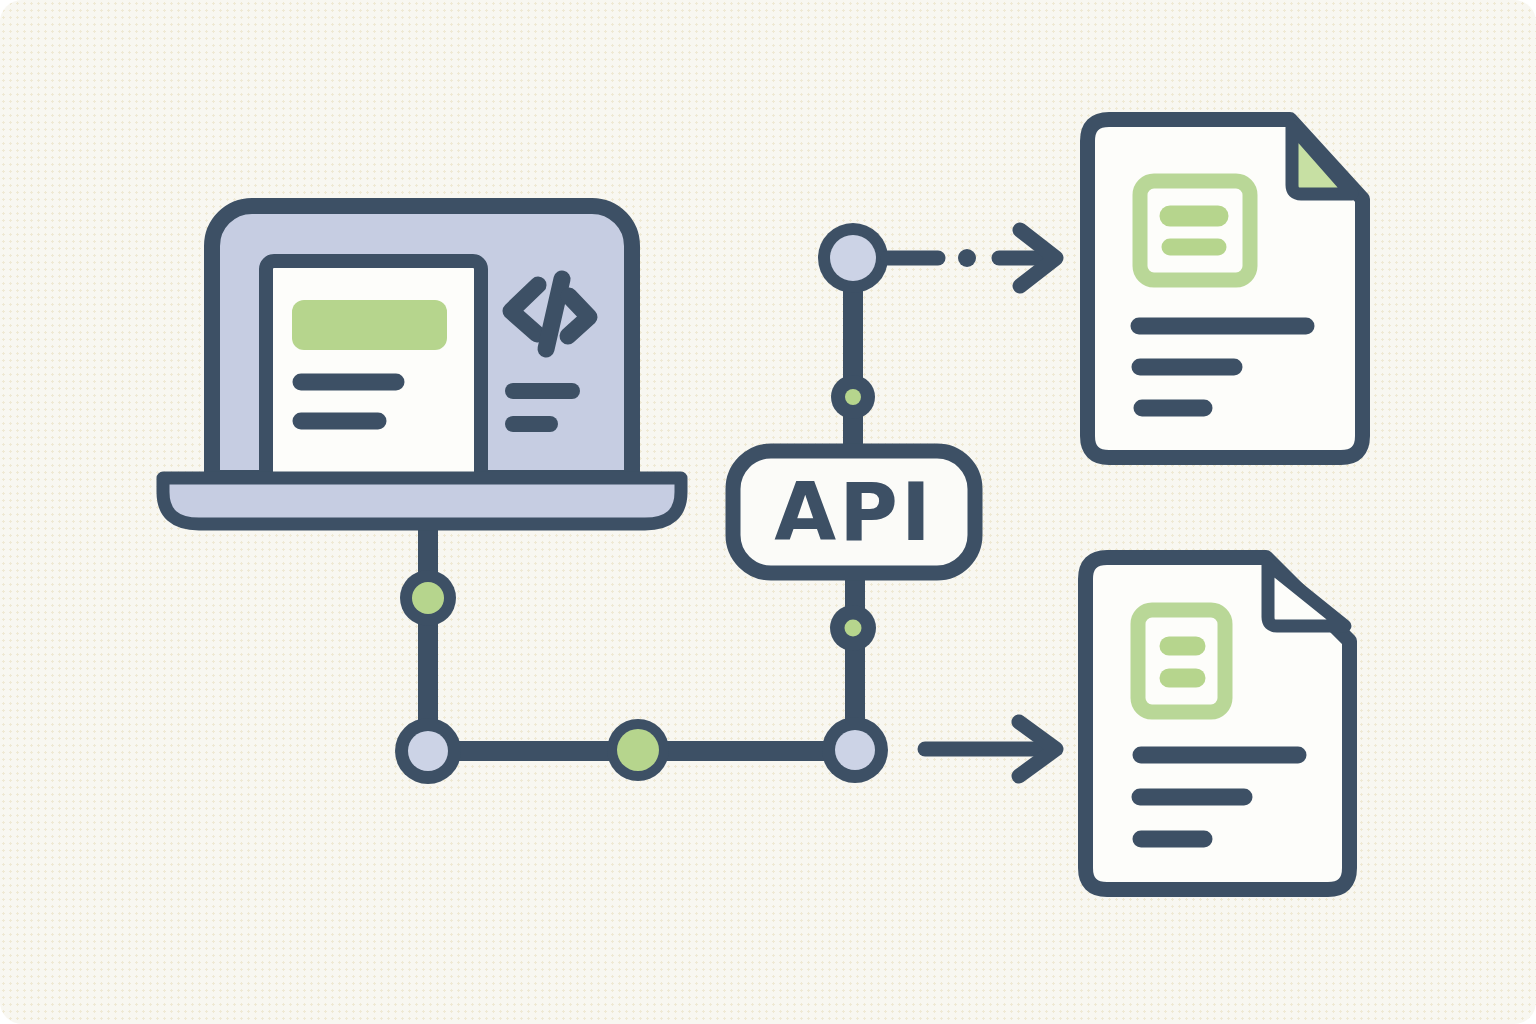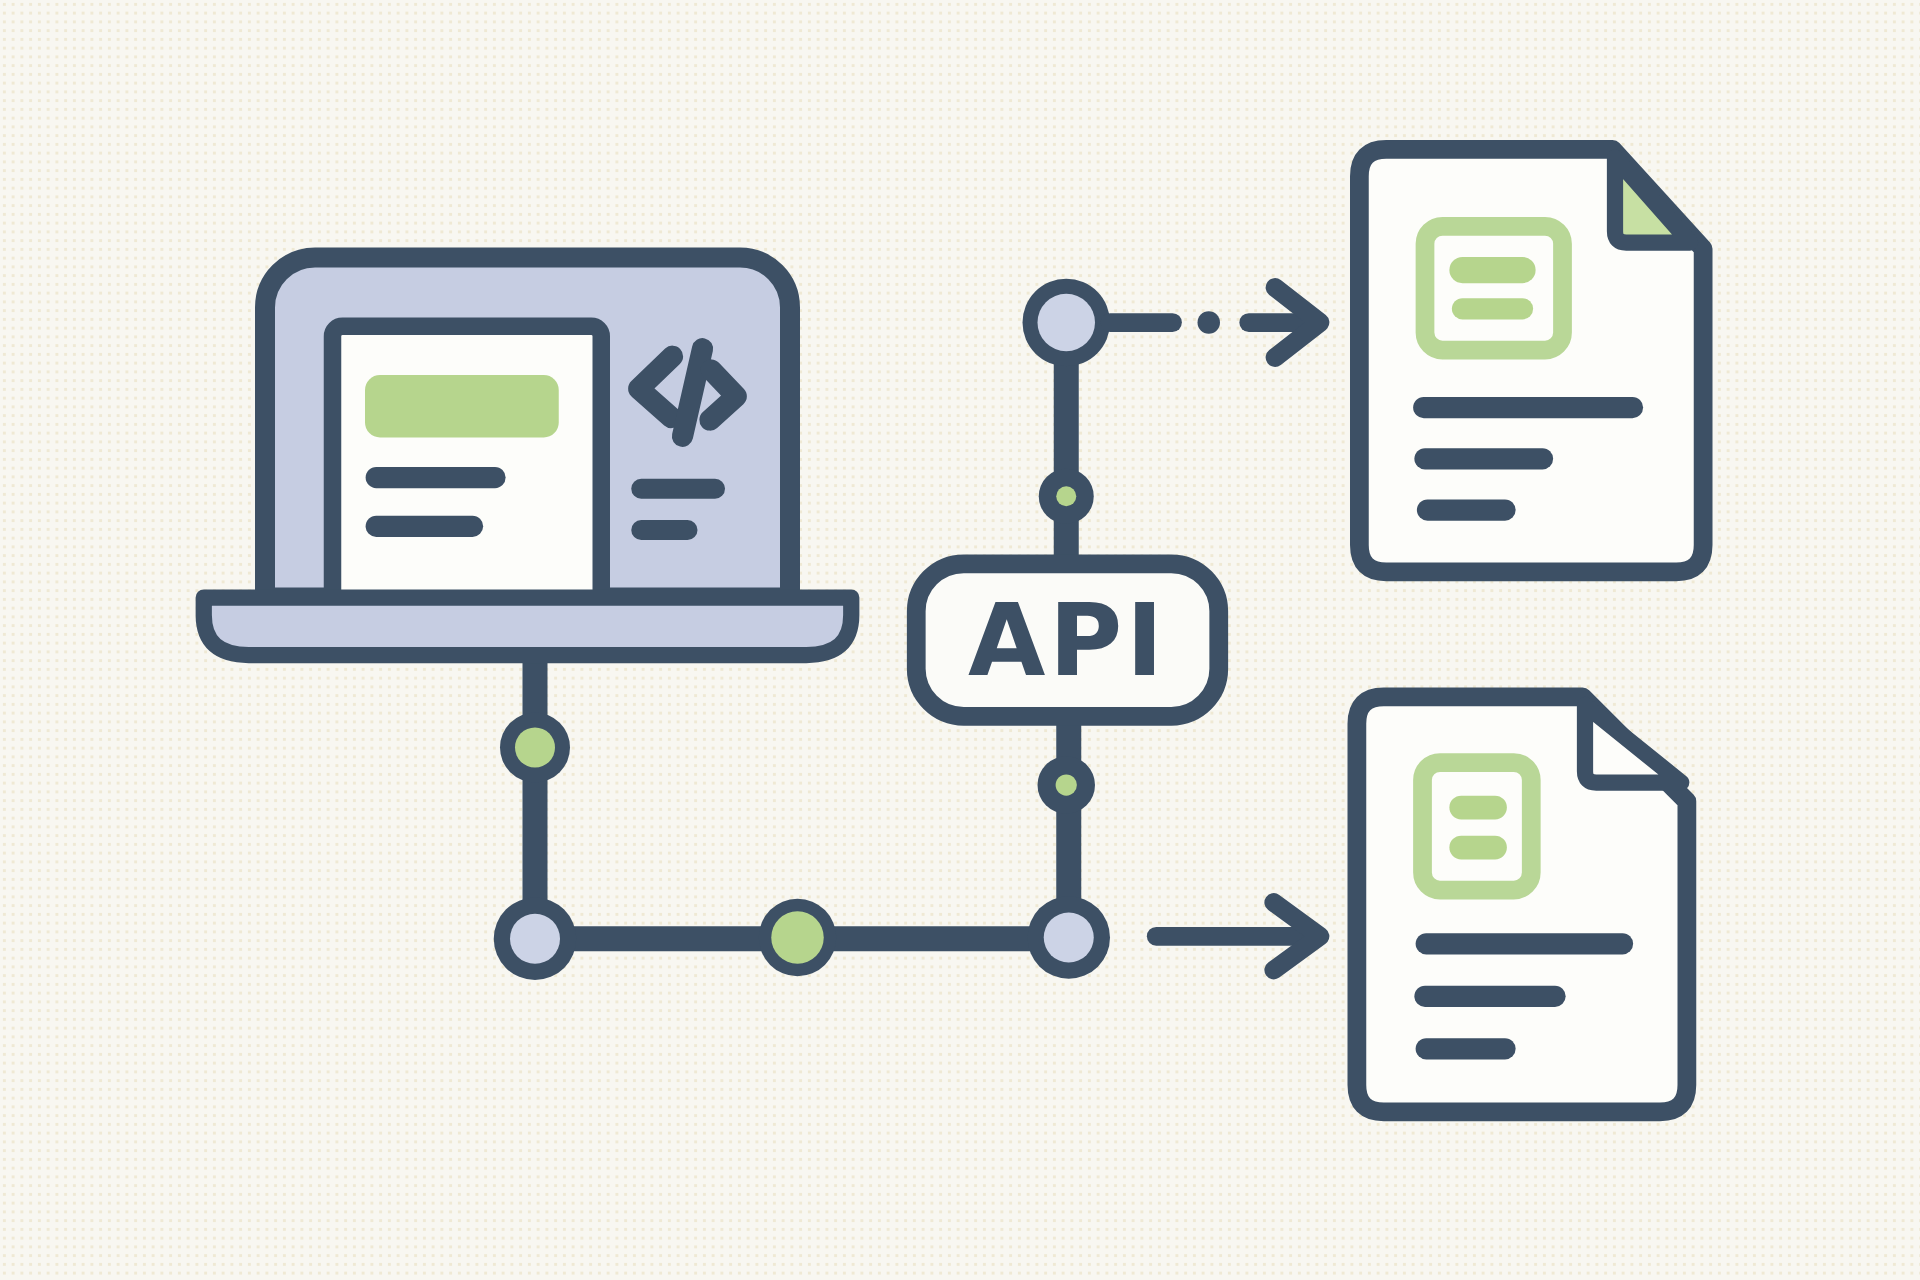--- a/index.html
+++ b/index.html
@@ -13,20 +13,21 @@
     font-family: "DejaVu Sans", sans-serif;
   }
   .stage {
     position: relative;
     width: 1536px;
     height: 1024px;
     background-color: #f8f7f1;
     
     background-image: radial-gradient(#efe9d4 1.1px, rgba(0,0,0,0) 1.1px);
     background-size: 7px 7px;
+    border-radius: 22px;
   }
   svg.illustration {
     position: absolute;
     inset: 0;
     display: block;
   }
   .api-label {
     font-family: "DejaVu Sans", sans-serif;
     font-weight: bold;
     font-size: 80px;

